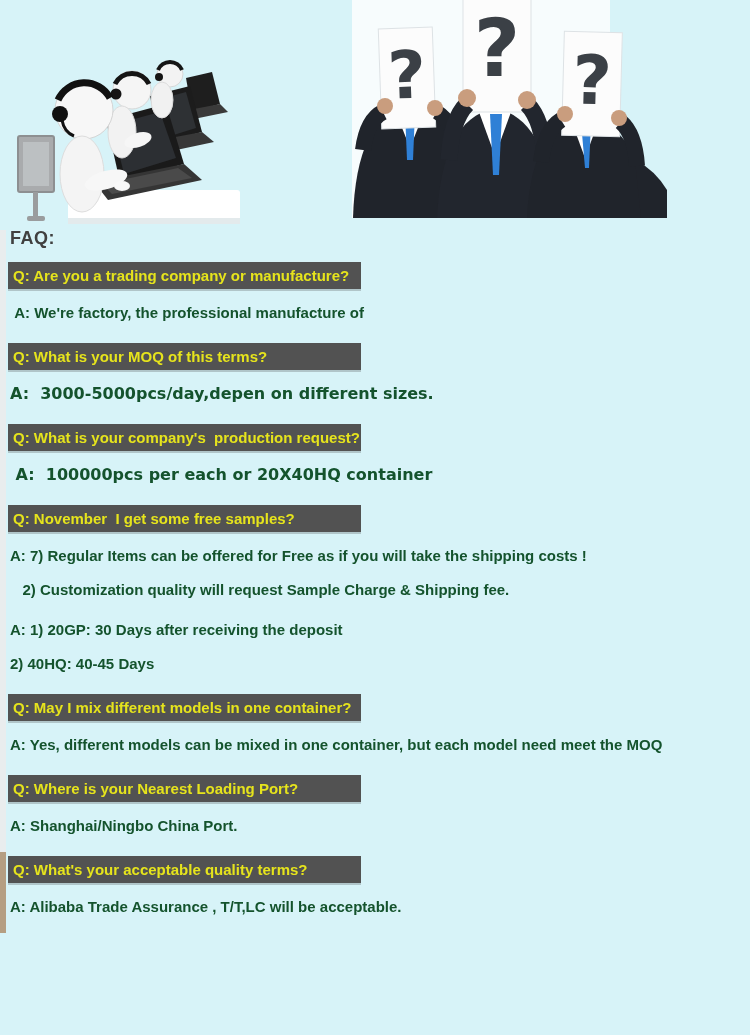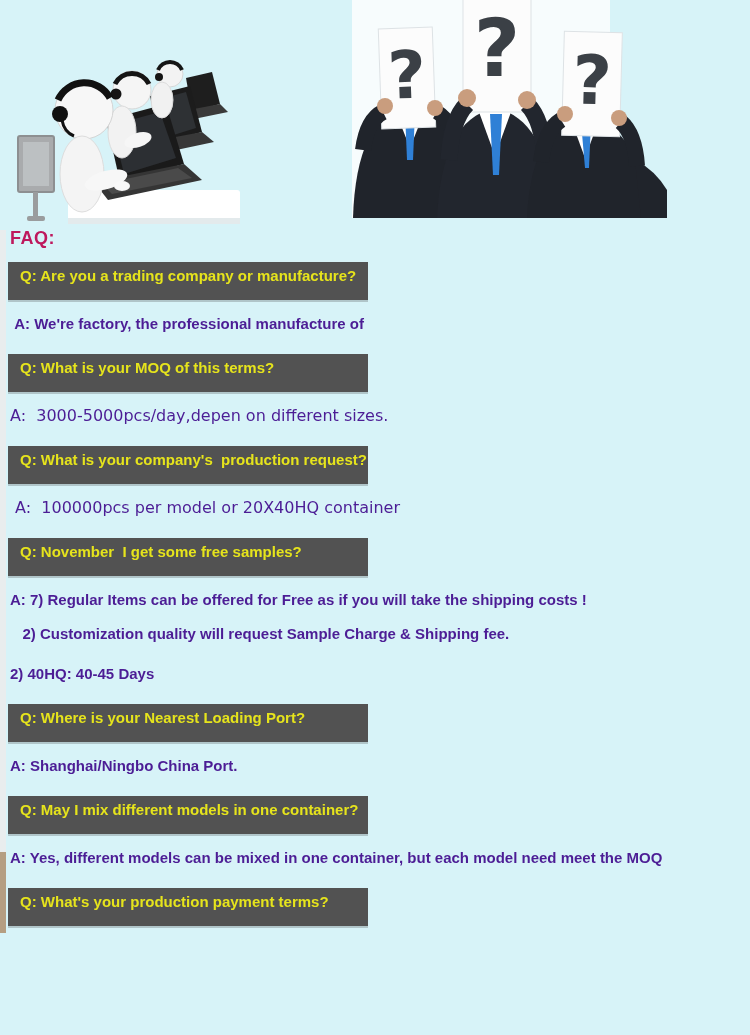--- a/index.html
+++ b/index.html
@@ -14,36 +14,36 @@
   .hero-right{position:absolute;left:345px;top:0;width:345px;height:220px;}
   svg{display:block;}
 
   
   .edge-strip-top{position:absolute;left:0;top:230px;width:6px;height:622px;background:#e9edee;}
   .edge-strip-bottom{position:absolute;left:0;top:852px;width:6px;height:81px;background:#b59e82;}
 
   
   .faq{position:absolute;left:0;top:228px;width:750px;}
   .faq-title{
-    margin:0 0 13px 10px;font-size:18px;font-weight:bold;color:#be185d;
+    margin:0 0 13px 10px;font-size:18px;font-weight:bold;color:#404040;
     letter-spacing:.5px;
   }
   .faq-item{margin:0 0 20px 0;}
   .q-bar{
-    margin-left:8px;width:348px;height:38px;line-height:27px;
-    padding-left:12px;background:#525252;color:#e6e41c;
+    margin-left:8px;width:348px;height:27px;line-height:27px;
+    padding-left:5px;background:#525252;color:#e6e41c;
     font-size:15px;font-weight:bold;white-space:pre;
     box-shadow:0 2px 0 rgba(60,60,60,.25);
   }
   .a-line{
     margin-top:14px;margin-left:10px;line-height:20px;
-    color:#4c1d95;font-size:15px;font-weight:bold;white-space:pre-wrap;
+    color:#14532d;font-size:15px;font-weight:bold;white-space:pre-wrap;
   }
   
-  .faq-item.alt .a-line{font-family:"DejaVu Sans", sans-serif;font-size:16px;font-weight:normal;}
+  .faq-item.alt .a-line{font-family:"DejaVu Sans", sans-serif;font-size:16px;font-weight:bold;}
 </style>
 </head>
 <body>
 
 <div class="hero-left">
   <svg width="235" height="185" viewBox="0 0 235 185">
 
     <rect x="58" y="142" width="172" height="34" rx="3" fill="#ffffff"></rect>
     <rect x="58" y="170" width="172" height="6" fill="#e3eaec"></rect>
 
@@ -156,35 +156,37 @@
       <div class="faq-item">
         <div class="q-bar">Q: Are you a trading company or manufacture?</div>
         <div class="a-line"> A: We're factory, the professional manufacture of</div>
       </div>
       <div class="faq-item alt">
         <div class="q-bar">Q: What is your MOQ of this terms?</div>
         <div class="a-line">A:  3000-5000pcs/day,depen on different sizes.</div>
       </div>
       <div class="faq-item alt">
         <div class="q-bar">Q: What is your company's  production request?</div>
-        <div class="a-line"> A:  100000pcs per model or 20X40HQ container</div>
+        <div class="a-line"> A:  100000pcs per each or 20X40HQ container</div>
       </div>
       <div class="faq-item">
         <div class="q-bar">Q: November  I get some free samples?</div>
         <div class="a-line">A: 7) Regular Items can be offered for Free as if you will take the shipping costs !</div>
         <div class="a-line">   2) Customization quality will request Sample Charge &amp; Shipping fee.</div>
       </div>
       <div class="faq-item">
+        <div class="a-line">A: 1) 20GP: 30 Days after receiving the deposit</div>
         <div class="a-line">2) 40HQ: 40-45 Days</div>
+      </div>
+      <div class="faq-item">
+        <div class="q-bar">Q: May I mix different models in one container?</div>
+        <div class="a-line">A: Yes, different models can be mixed in one container, but each model need meet the MOQ</div>
       </div>
       <div class="faq-item">
         <div class="q-bar">Q: Where is your Nearest Loading Port?</div>
         <div class="a-line">A: Shanghai/Ningbo China Port.</div>
       </div>
       <div class="faq-item">
-        <div class="q-bar">Q: May I mix different models in one container?</div>
-        <div class="a-line">A: Yes, different models can be mixed in one container, but each model need meet the MOQ</div>
-      </div>
-      <div class="faq-item">
-        <div class="q-bar">Q: What's your production payment terms?</div>
+        <div class="q-bar">Q: What's your acceptable quality terms?</div>
+        <div class="a-line">A: Alibaba Trade Assurance , T/T,LC will be acceptable.</div>
       </div>
     </div>
 </div>
 
 </body></html>

